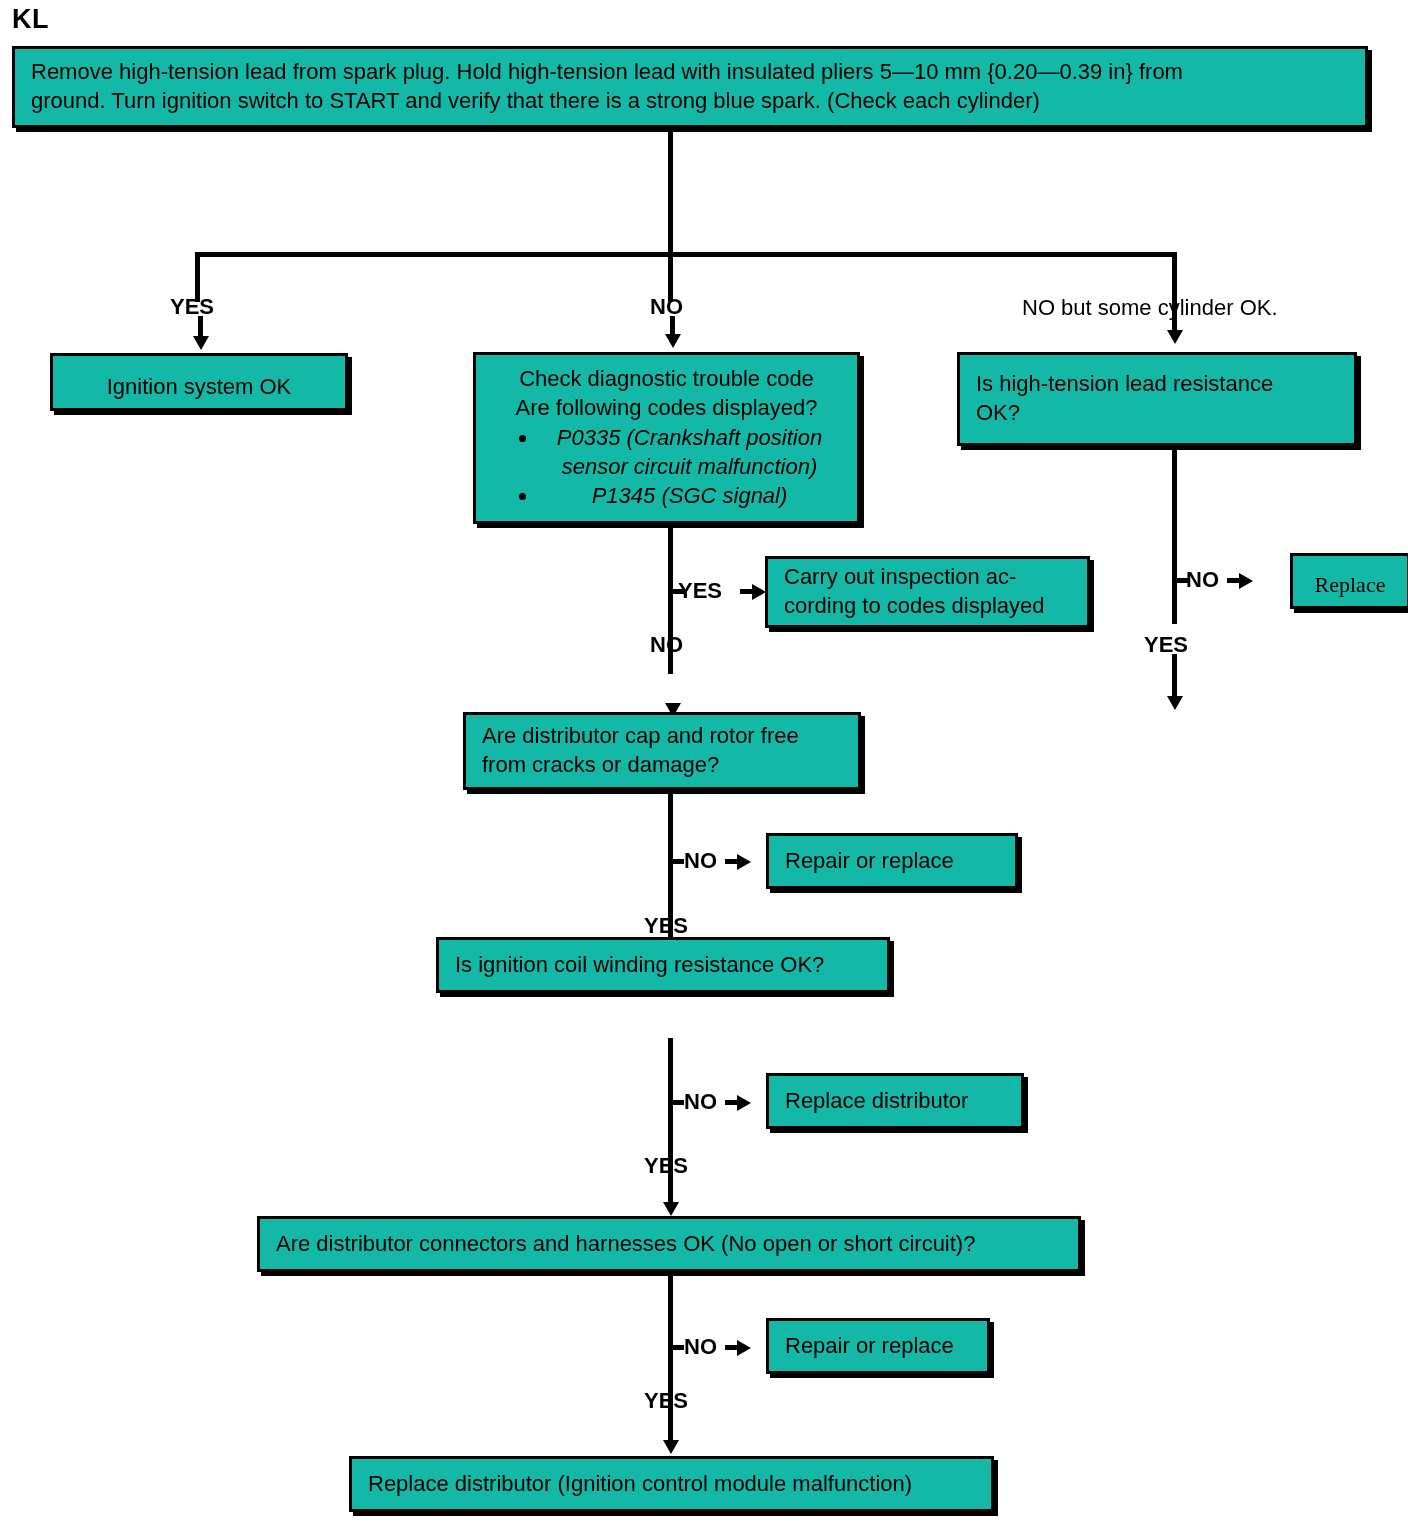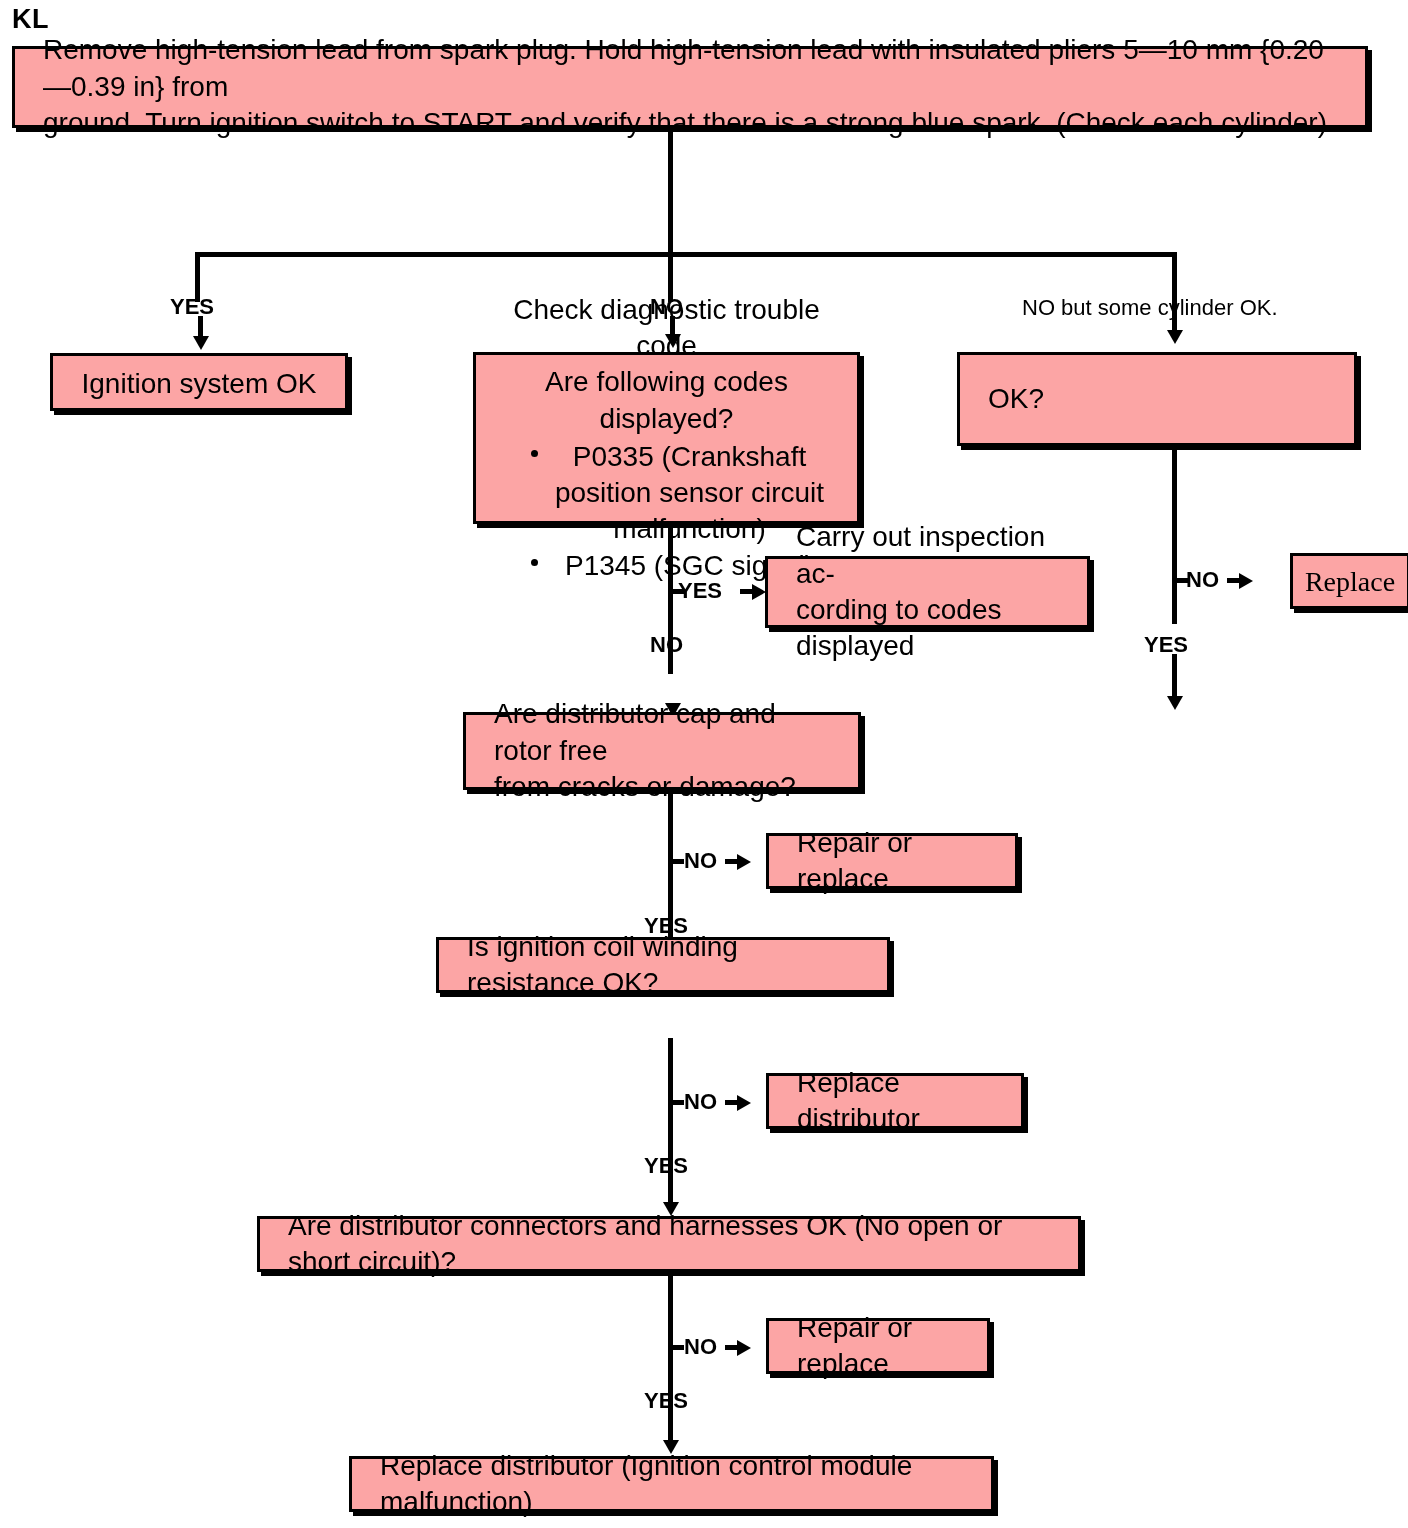--- a/index.html
+++ b/index.html
@@ -22,42 +22,43 @@
     position: absolute;
     font-weight: bold;
     font-size: 27px;
     letter-spacing: 0.5px;
     line-height: 1;
   }
   .box {
     position: absolute;
     box-sizing: border-box;
     border: 3px solid #000;
-    background: #fca5a5;
+    background: #14b8a6;
     display: flex;
     align-items: center;
-    font-size: 28px;
+    font-size: 22px;
     line-height: 1.30;
-    padding: 6px 28px;
+    padding: 6px 16px;
   }
   .box.shadowed {
     box-shadow: 4px 4px 0 #000;
   }
   .box.center { justify-content: center; align-items: flex-end; }
   .box .inner { width: 100%; }
   .bullets {
     list-style: none;
     margin: 2px 0 0 0;
     padding: 0 0 0 26px;
   }
   .bullets li {
     position: relative;
     padding-left: 20px;
     margin: 1px;
     line-height: 1.28;
+    font-style: italic;
   }
   .bullets li::before {
     content: "";
     position: absolute;
     left: 0;
     top: 11px;
     width: 7px;
     height: 7px;
     background: #000;
     border-radius: 50%;
@@ -157,20 +158,21 @@
   <div class="edge-label" style="left:650px; top:634px;">NO</div>
   <div class="arrow-down" style="left:665px; top:703px;"></div>
 
   <div class="vline" style="left:1172px; top:252px; height:52px;"></div>
   <div class="edge-label plain" style="left:1022px; top:297px;">NO but some cylinder OK.</div>
   <div class="vline" style="left:1172px; top:304px; height:32px;"></div>
   <div class="arrow-down" style="left:1167px; top:330px;"></div>
 
   <div class="box shadowed" style="left:957px; top:352px; width:400px; height:94px;">
     <div class="inner">
+      <div>Is high-tension lead resistance</div>
       <div>OK?</div>
     </div>
   </div>
 
   <div class="vline" style="left:1172px; top:446px; height:178px;"></div>
   <div class="hline" style="left:1172px; top:578px; width:16px;"></div>
   <div class="edge-label" style="left:1186px; top:569px;">NO</div>
   <div class="hline" style="left:1227px; top:578px; width:16px;"></div>
   <div class="arrow-right" style="left:1239px; top:573px;"></div>
 

